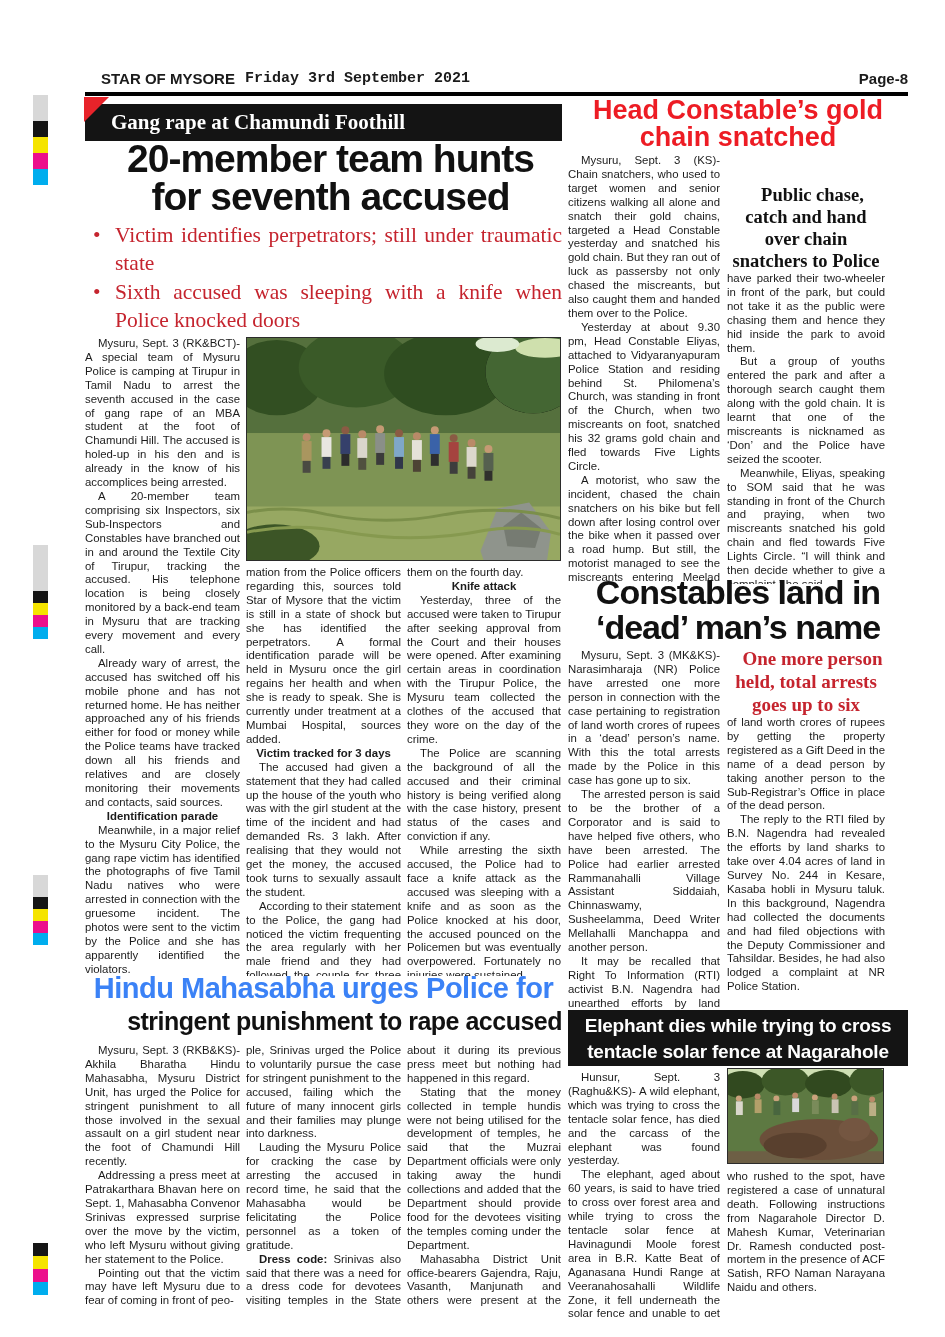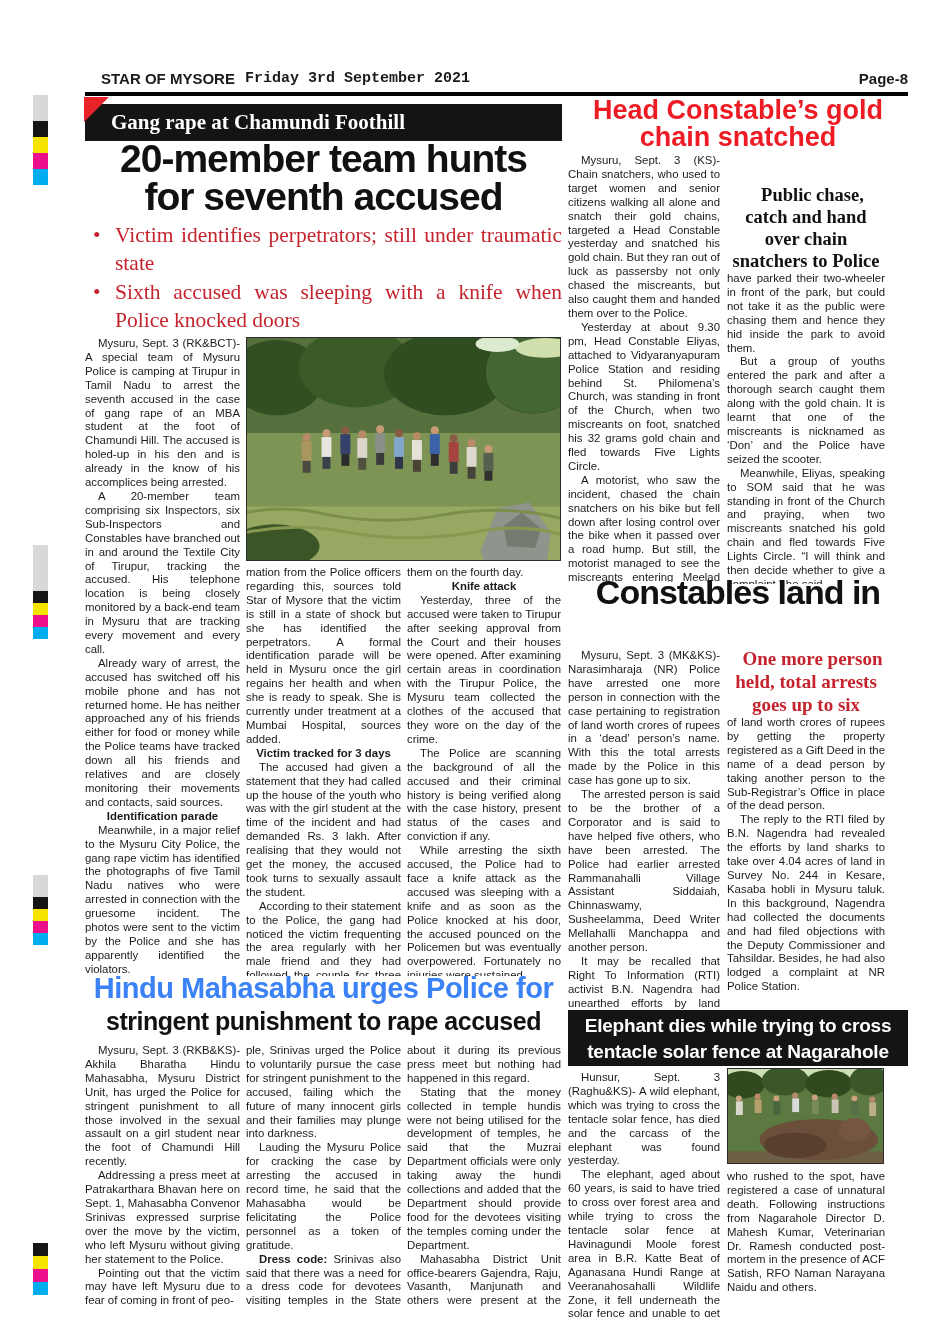--- a/index.html
+++ b/index.html
@@ -23,34 +23,34 @@
   .col{position:absolute;font-size:11.4px;line-height:13.9px;text-align:justify;overflow:hidden;}
   .col p{margin:0;text-indent:13px;}
   .col p.noindent{text-indent:0;}
   .col .subhead{margin:0;text-indent:0;text-align:center;font-weight:bold;}
   
   .kicker{position:absolute;left:85px;top:104px;width:477px;height:37px;background:#141414;}
   .kicker-text{display:block;padding-left:26px;line-height:37px;color:#fff;
                font-family:"Liberation Serif","DejaVu Serif",serif;font-weight:bold;font-size:21px;}
   .kicker-tri{position:absolute;left:-1px;top:-7px;width:0;height:0;
               border-top:25px solid #e8232a;border-right:25px solid transparent;}
-  .gang-headline{position:absolute;left:85px;top:140px;width:477px;text-align:center;
+  .gang-headline{position:absolute;left:92px;top:140px;width:477px;text-align:center;
                  font-weight:bold;font-size:39px;line-height:38px;letter-spacing:-1px;color:#111;}
   .gang-bullets{position:absolute;left:85px;top:222px;width:477px;margin:0;padding:0;list-style:none;
                 font-family:"Liberation Serif","DejaVu Serif",serif;color:#c5242e;
                 font-size:21.5px;line-height:27.5px;text-align:justify;}
   .gang-bullets li{position:relative;padding-left:30px;margin:0 0 2px 0;}
   .gang-bullets li::before{content:"\2022";position:absolute;left:8px;top:0;}
   .gang-col1{left:85px;top:337px;width:155px;height:640px;}
   .gang-photo{position:absolute;left:246px;top:337px;width:315px;height:224px;border:1px solid #2b2b2b;box-sizing:border-box;}
   .gang-col2{left:246px;top:566px;width:155px;height:410px;}
   .gang-col3{left:407px;top:566px;width:154px;height:410px;}
   
   .hindu-h1{position:absolute;left:85px;top:972px;width:477px;text-align:center;font-weight:bold;font-size:29px;line-height:32px;letter-spacing:-0.5px;color:#3b82f6;}
-  .hindu-h2{position:absolute;left:85px;top:1006px;width:477px;text-align:center;font-weight:bold;font-size:25px;line-height:30px;letter-spacing:-0.5px;color:#111;}
+  .hindu-h2{position:absolute;left:85px;top:1006px;width:477px;text-align:right;font-weight:bold;font-size:25px;line-height:30px;letter-spacing:-0.5px;color:#111;}
   .hindu-col1{left:85px;top:1044px;width:155px;height:262px;}
   .hindu-col2{left:246px;top:1044px;width:155px;height:262px;}
   .hindu-col3{left:407px;top:1044px;width:154px;height:262px;}
   
   .hc-head{position:absolute;left:568px;top:97px;width:340px;text-align:center;
            font-weight:bold;font-size:27px;line-height:27px;color:#ed1c24;}
   .hc-col1{left:568px;top:154px;width:152px;height:428px;}
   .hc-col2{left:727px;top:184px;width:158px;height:400px;}
   .hc-subhead{font-family:"Liberation Serif","DejaVu Serif",serif;font-weight:bold;font-size:18.5px;
               line-height:22px;text-align:center;text-indent:0;margin:0 0 4px 0;color:#111;}
@@ -235,20 +235,21 @@
   <div class="col hc-col2">
     <p class="hc-subhead">Public chase, catch and hand over chain snatchers to Police</p>
     <p class="noindent">have parked their two-wheeler in front of the park, but could not take it as the public were chasing them and hence they hid inside the park to avoid them.</p>
     <p>But a group of youths entered the park and after a thorough search caught them along with the gold chain. It is learnt that one of the miscreants is nicknamed as ‘Don’ and the Police have seized the scooter.</p>
     <p>Meanwhile, Eliyas, speaking to SOM said that he was standing in front of the Church and praying, when two miscreants snatched his gold chain and fled towards Five Lights Circle. “I will think and then decide whether to give a complaint,” he said.</p>
 
   </div>
 
   <div class="reg-head">
     <div>Constables land in</div>
+    <div>‘dead’ man’s name</div>
   </div>
   <div class="col reg-col1">
     <p>Mysuru, Sept. 3 (MK&amp;KS)- Narasimharaja (NR) Police have arrested one more person in connection with the case pertaining to registration of land worth crores of rupees in a ‘dead’ person’s name. With this the total arrests made by the Police in this case has gone up to six.</p>
     <p>The arrested person is said to be the brother of a Corporator and is said to have helped five others, who have been arrested. The Police had earlier arrested Rammanahalli Village Assistant Siddaiah, Chinnaswamy, Susheelamma, Deed Writer Mellahalli Manchappa and another person.</p>
     <p>It may be recalled that Right To Information (RTI) activist B.N. Nagendra had unearthed efforts by land sharks to usurp a piece</p>
   </div>
   <div class="col reg-col2">
     <p class="reg-subhead">One more person held, total arrests goes up to six</p>
     <p class="noindent">of land worth crores of rupees by getting the property registered as a Gift Deed in the name of a dead person by taking another person to the Sub-Registrar’s Office in place of the dead person.</p>
     <p>The reply to the RTI filed by B.N. Nagendra had revealed the efforts by land sharks to take over 4.04 acres of land in Survey No. 244 in Kesare, Kasaba hobli in Mysuru taluk. In this background, Nagendra had collected the documents and had filed objections with the Deputy Commissioner and Tahsildar. Besides, he had also lodged a complaint at NR Police Station.</p>

